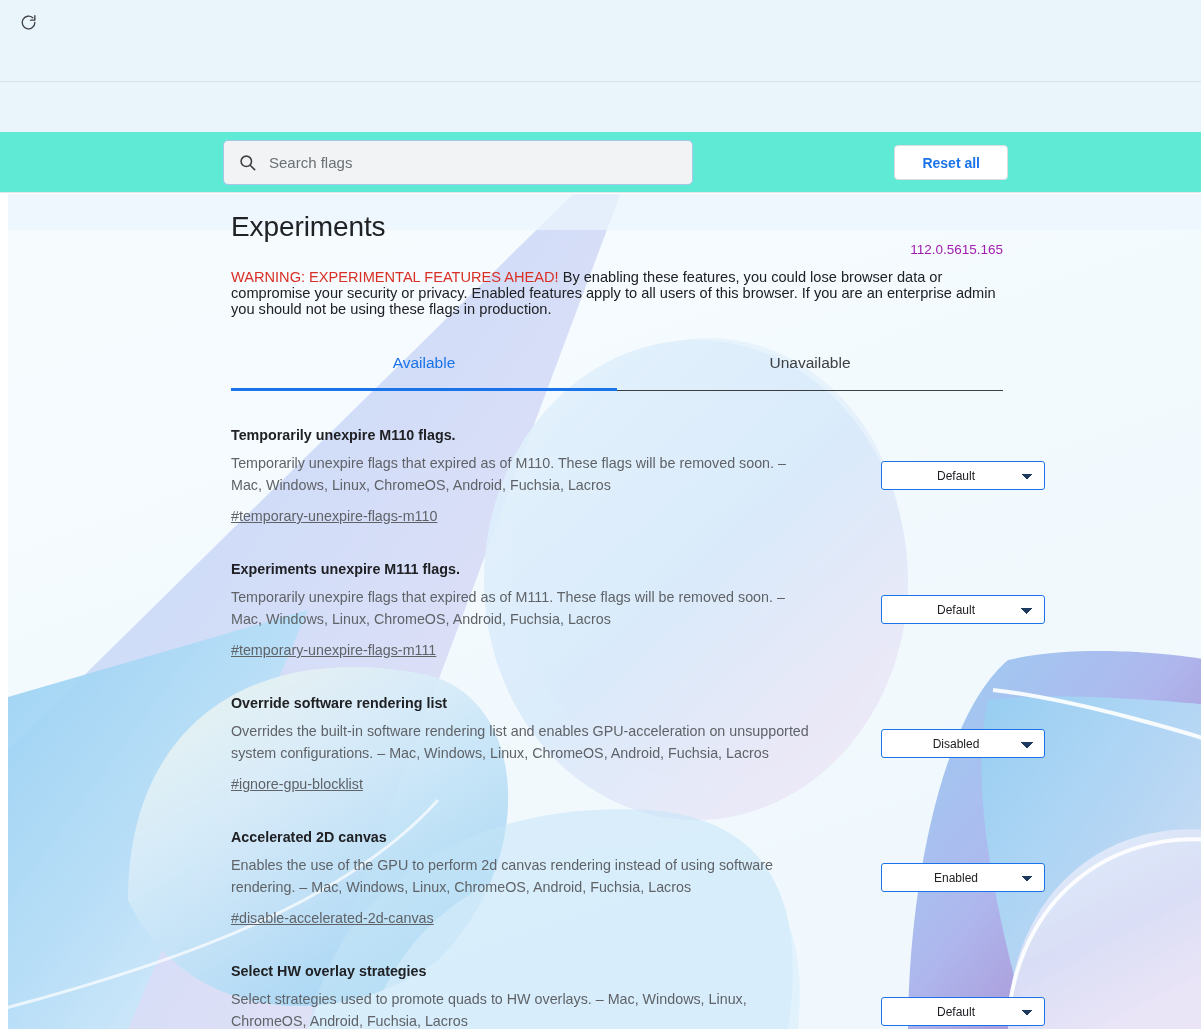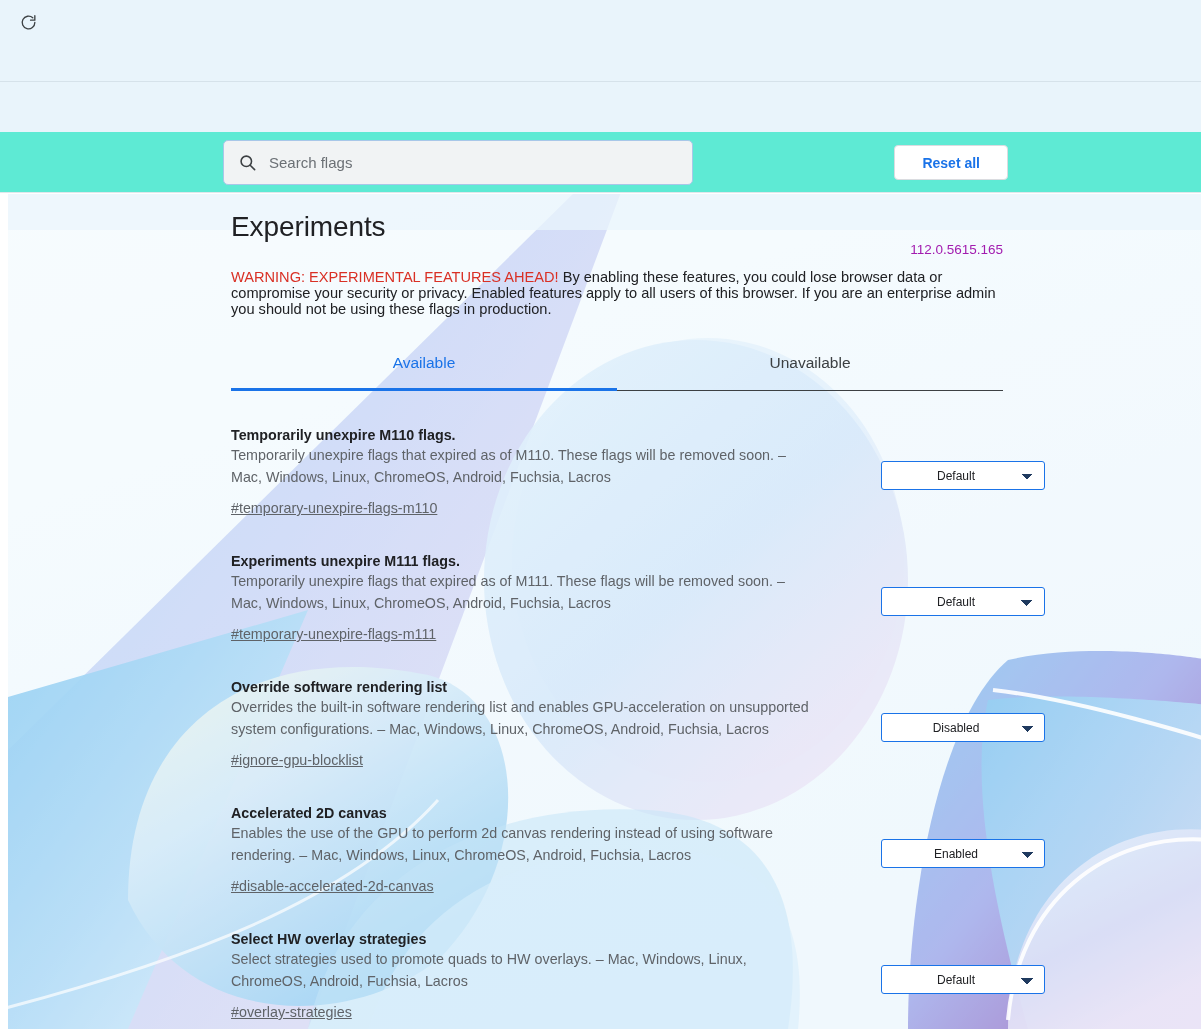--- a/index.html
+++ b/index.html
@@ -238,21 +238,21 @@
   .flag-name {
     font-size: 14.3px;
     font-weight: bold;
     color: #202124;
     line-height: 19px;
   }
   .flag-desc {
     font-size: 14.3px;
     color: #5f6368;
     line-height: 21.5px;
-    margin-top: 0;
+    margin-top: 8px;
   }
   .flag-permalink {
     display: inline-block;
     font-size: 14.3px;
     color: #5f6368;
     text-decoration: underline;
     margin-top: 12px;
     cursor: pointer;
   }
 

